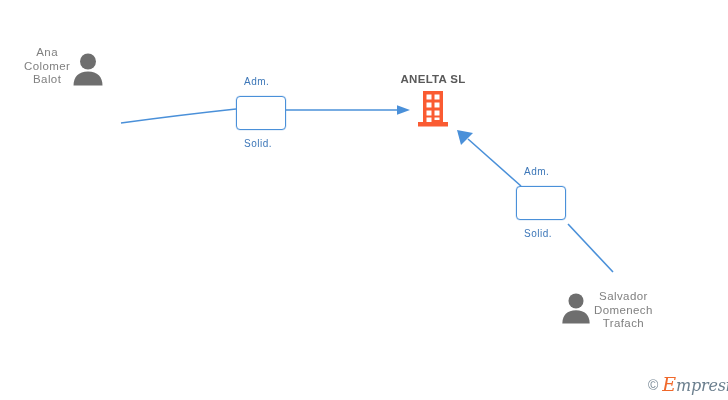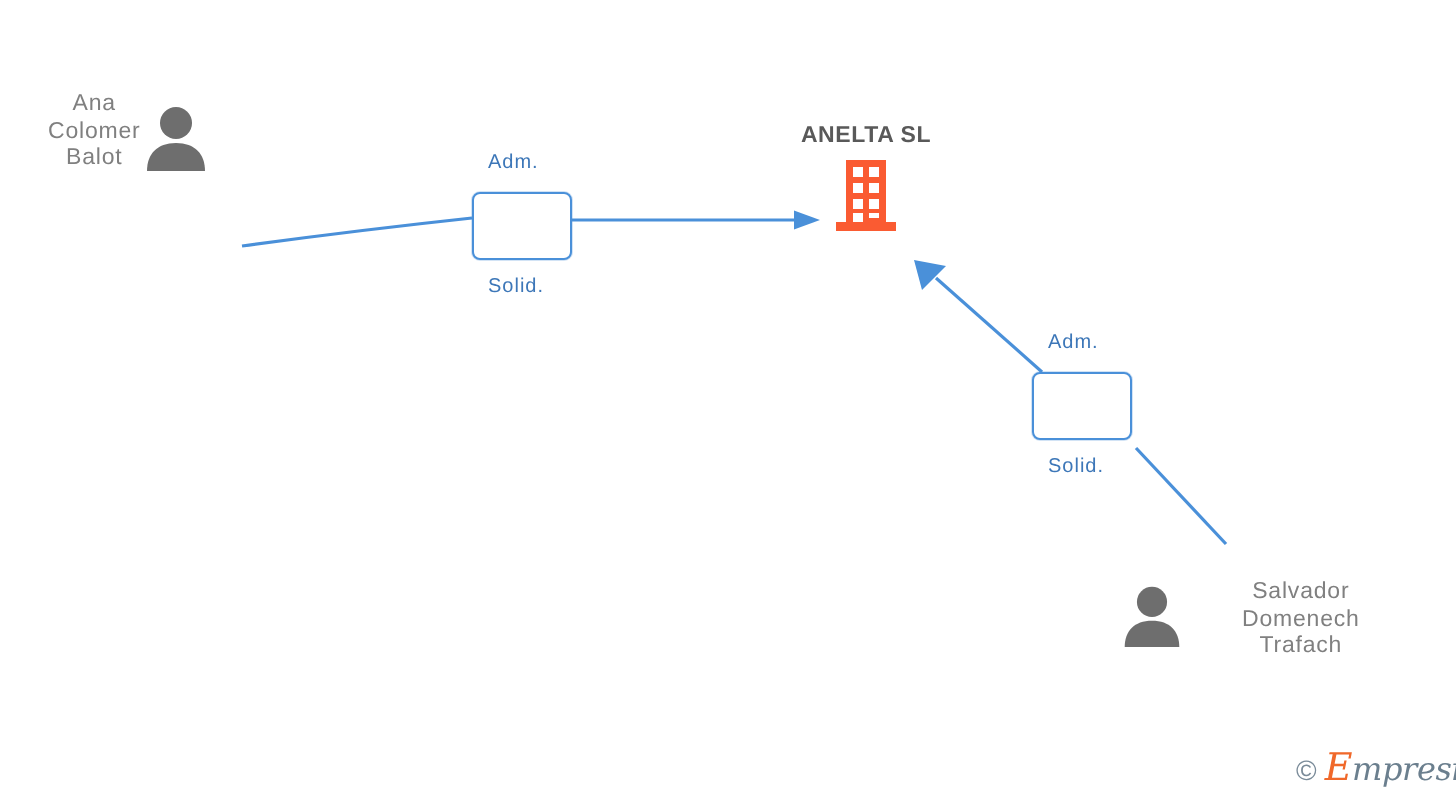--- a/index.html
+++ b/index.html
@@ -140,21 +140,21 @@
       <circle cx="18" cy="9.5" r="8" fill="#6e6e6e"></circle>
       <path d="M 18 19.5 C 8.5 19.5 3.5 25 3.5 33.5 L 32.5 33.5 C 32.5 25 27.5 19.5 18 19.5 Z" fill="#6e6e6e"></path>
     </svg>
   </div>
 
   <div class="rel-box" style="left: 236px; top: 96px; width: 50px; height: 34px;">
     <span>Adm.</span>
     <span>Solid.</span>
   </div>
 
-  <div class="company-node" style="left: 353px; top: 61px;">
+  <div class="company-node" style="left: 353px; top: 72px;">
     <div class="company-label">ANELTA SL</div>
     <svg width="34" height="36" viewBox="0 0 34 36">
 
       <rect x="7" y="0" width="20" height="31" fill="#fa5b32"></rect>
 
       <rect x="2" y="31" width="30" height="4.5" fill="#fa5b32"></rect>
 
       <rect x="10.5" y="3.5" width="5" height="5" fill="#ffffff"></rect>
       <rect x="18.5" y="3.5" width="5" height="5" fill="#ffffff"></rect>
       <rect x="10.5" y="11.5" width="5" height="5" fill="#ffffff"></rect>
@@ -170,21 +170,21 @@
   <div class="rel-box" style="left: 516px; top: 186px; width: 50px; height: 34px;">
     <span>Adm.</span>
     <span>Solid.</span>
   </div>
 
   <div class="person-node" style="left: 558px; top: 285px;">
     <svg class="person-icon" width="36" height="32" viewBox="0 0 36 34">
       <circle cx="18" cy="9.5" r="8" fill="#6e6e6e"></circle>
       <path d="M 18 19.5 C 8.5 19.5 3.5 25 3.5 33.5 L 32.5 33.5 C 32.5 25 27.5 19.5 18 19.5 Z" fill="#6e6e6e"></path>
     </svg>
-    <div class="person-label" style="margin-top:5px;margin-left:27px;">Salvador
+    <div class="person-label" style="margin-top:5px;">Salvador
 Domenech
 Trafach</div>
   </div>
 
   <div class="watermark" style="left: 648px; top: 376px;">
     <span class="wm-c">©</span>
     <span class="wm-text"><span class="wm-e">E</span><span>mpresia</span></span>
   </div>
 
 </div>

